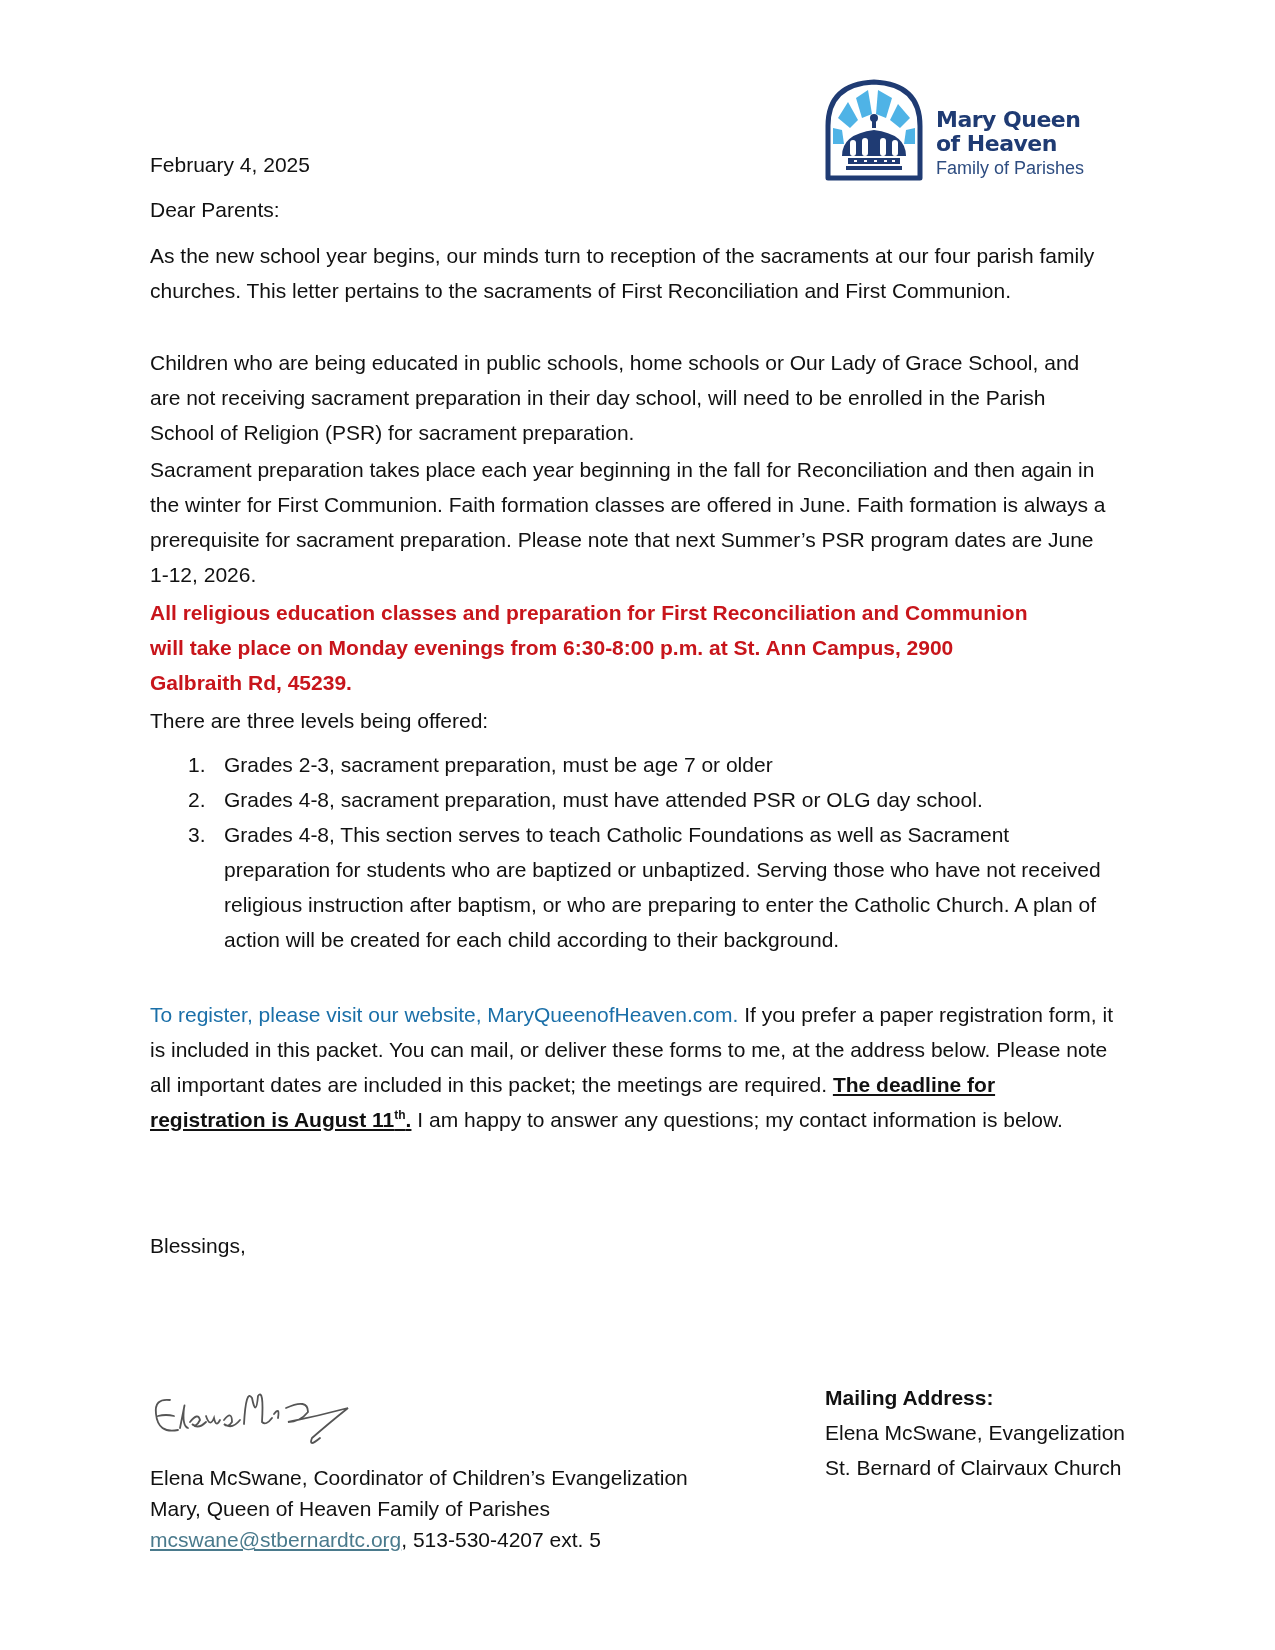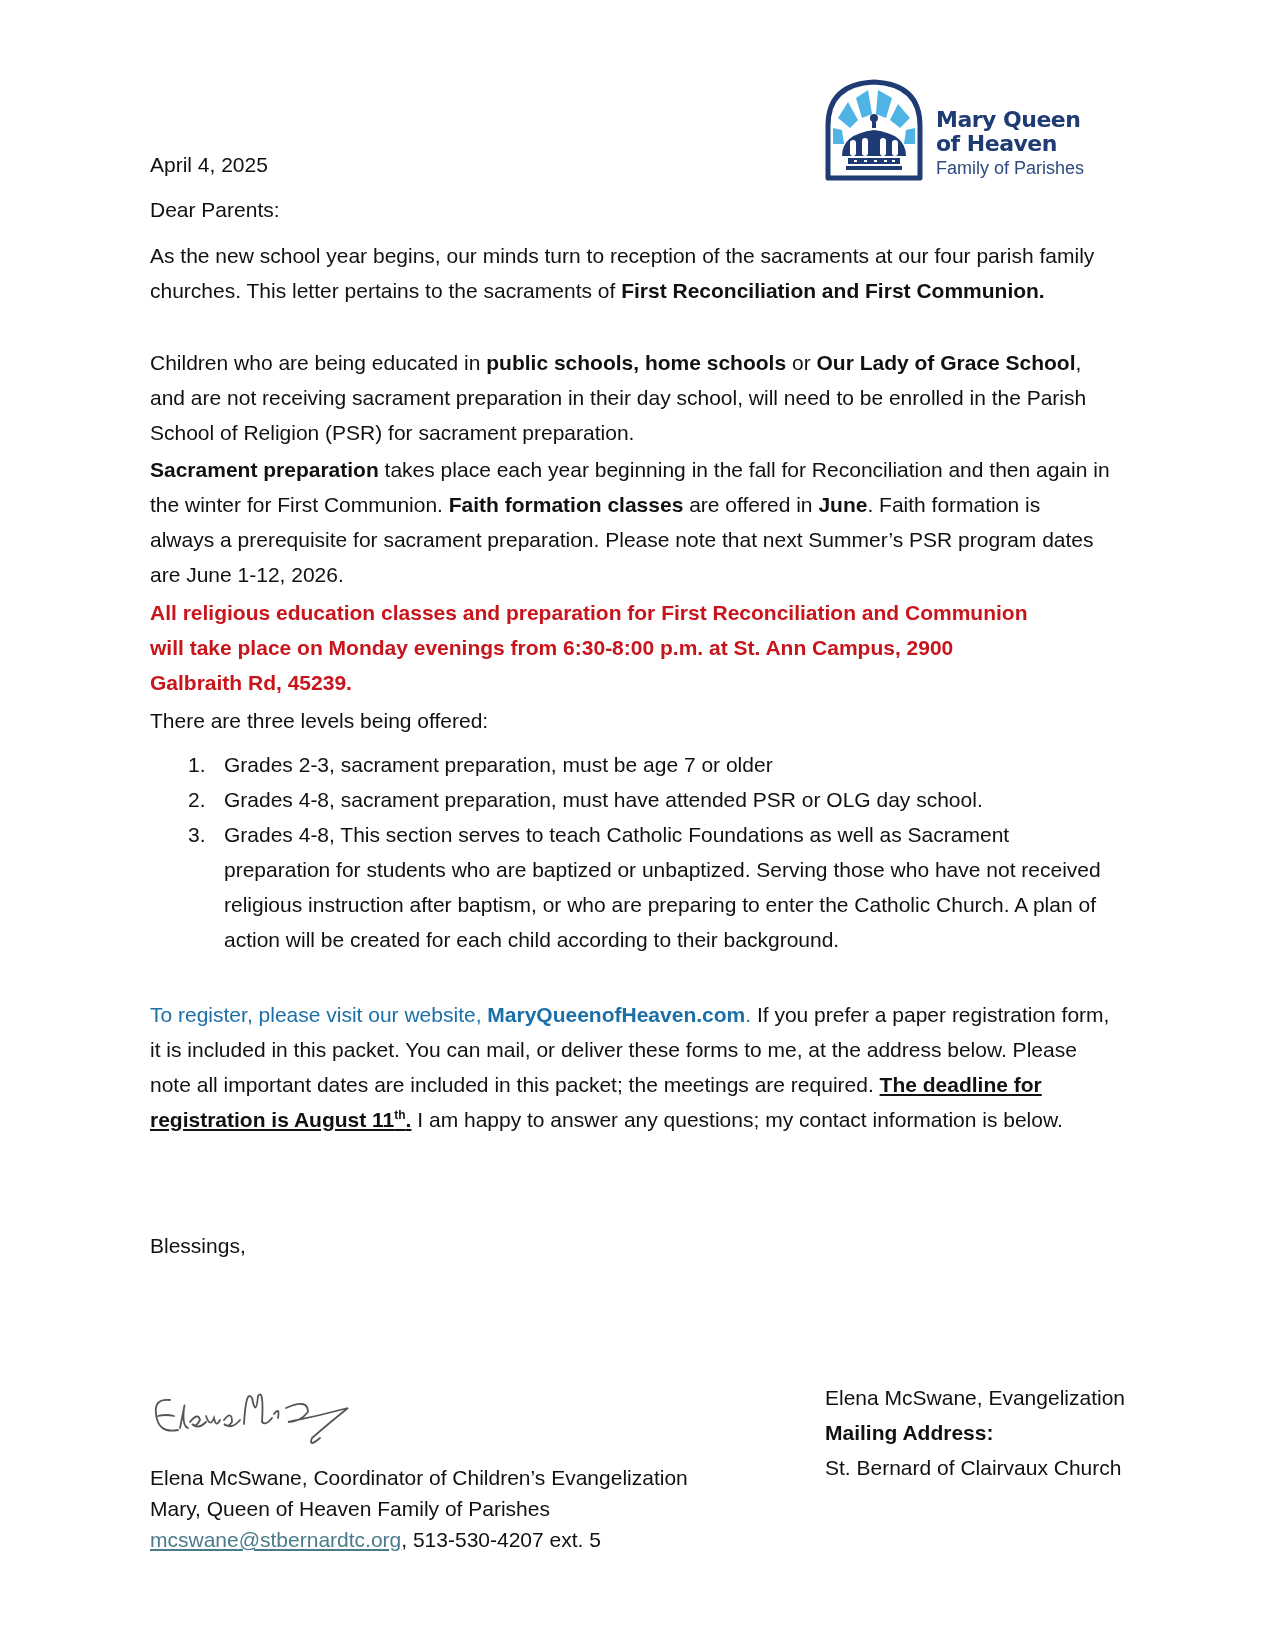--- a/index.html
+++ b/index.html
@@ -1,20 +1,20 @@
 <!DOCTYPE html>
 <html><head>
 <meta charset="utf-8">
 <style>
   html, body { margin: 0; padding: 0; background: #ffffff; }
   body { width: 1275px; height: 1650px; position: relative; overflow: hidden;
          font-family: "Liberation Sans", "DejaVu Sans", sans-serif; color: #111; }
   .t { position: absolute; left: 150px; font-size: 21px; line-height: 35px; white-space: nowrap; }
   .p { position: absolute; left: 150px; width: 980px; font-size: 21px; line-height: 35px; }
-  b { font-weight: 700; }
+  b { font-weight: 400; }
   .red { color: #c8151b; font-weight: 700; }
   .blue { color: #1a6fa8; }
   .list { position: absolute; left: 150px; width: 990px; font-size: 21px; line-height: 35px; margin: 0; padding: 0; list-style: none; }
   .list li { position: relative; padding-left: 74px; }
   .list li .num { position: absolute; left: 38px; top: 0; }
   .under { text-decoration: underline; font-weight: 700; }
   sup { font-size: 12px; line-height: 0; }
   .email { color: #4a7a8c; text-decoration: underline; margin-top: 48px; }
   
   .logo { position: absolute; left: 820px; top: 78px; width: 280px; height: 110px; }
@@ -55,21 +55,21 @@
         <rect x="72" y="82" width="3" height="2"></rect>
       </g>
   </svg>
   <div class="logo-text">
     <div class="logo-l1">Mary Queen</div>
     <div class="logo-l2">of Heaven</div>
     <div class="logo-l3">Family of Parishes</div>
   </div>
 </div>
 
-<div class="t" style="top:147px">April 4, 2025</div>
+<div class="t" style="top:147px">February 4, 2025</div>
 <div class="t" style="top:192px">Dear Parents:</div>
 
 <div class="p" style="top:238px; width:950px">
   <span>As the new school year begins, our minds turn to reception of the sacraments at our four parish family churches. This letter pertains to the sacraments of </span><b>First Reconciliation and First Communion.</b>
 </div>
 
 <div class="p" style="top:345px; width:960px">
   <span>Children who are being educated in </span><b>public schools, home schools</b><span> or </span><b>Our Lady of Grace School</b><span>, and are not receiving sacrament preparation in their day school, will need to be enrolled in the Parish School of Religion (PSR) for sacrament preparation.</span>
 </div>
 
@@ -106,16 +106,16 @@
   </g>
 </svg>
 
 <div class="t" style="top:1460px">Elena McSwane, Coordinator of Children’s Evangelization</div>
 <div class="t" style="top:1491px">Mary, Queen of Heaven Family of Parishes</div>
 <div class="t" style="top:1522px">
   <span class="email">mcswane@stbernardtc.org</span><span>, 513-530-4207 ext. 5</span>
 </div>
 
 <div class="mail">
+  <div style="font-weight:700">Mailing Address:</div>
   <div>Elena McSwane, Evangelization</div>
-  <div style="font-weight:700">Mailing Address:</div>
   <div>St. Bernard of Clairvaux Church</div>
 </div>
 
 </body></html>

